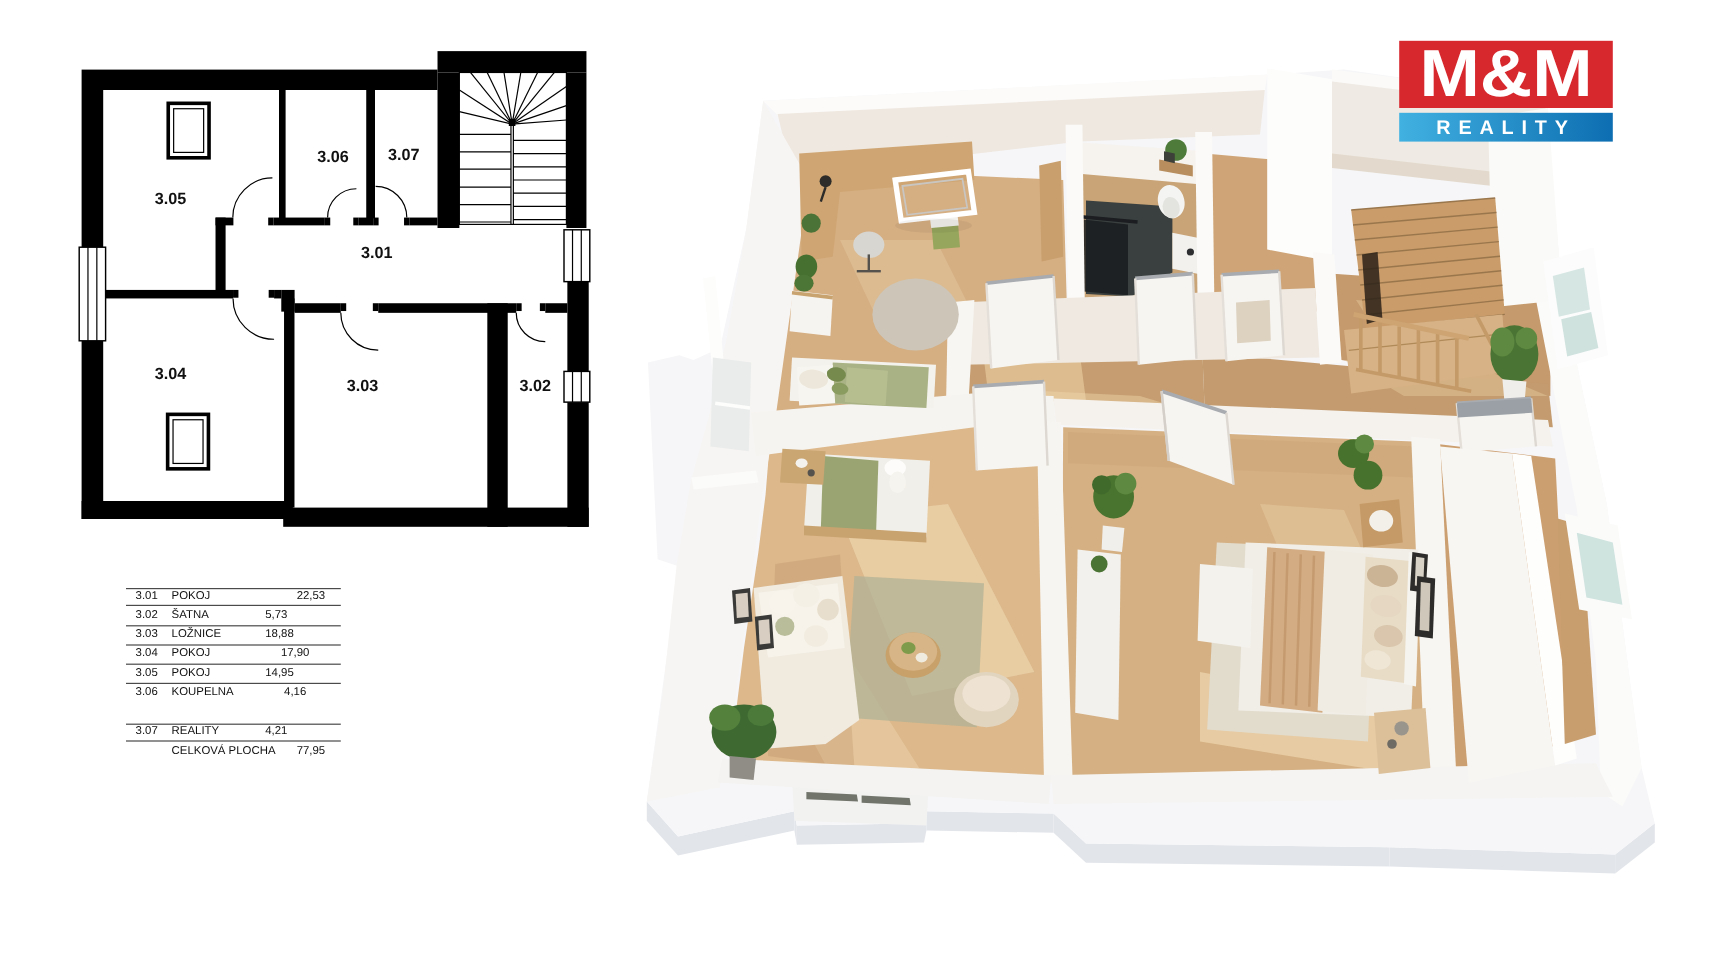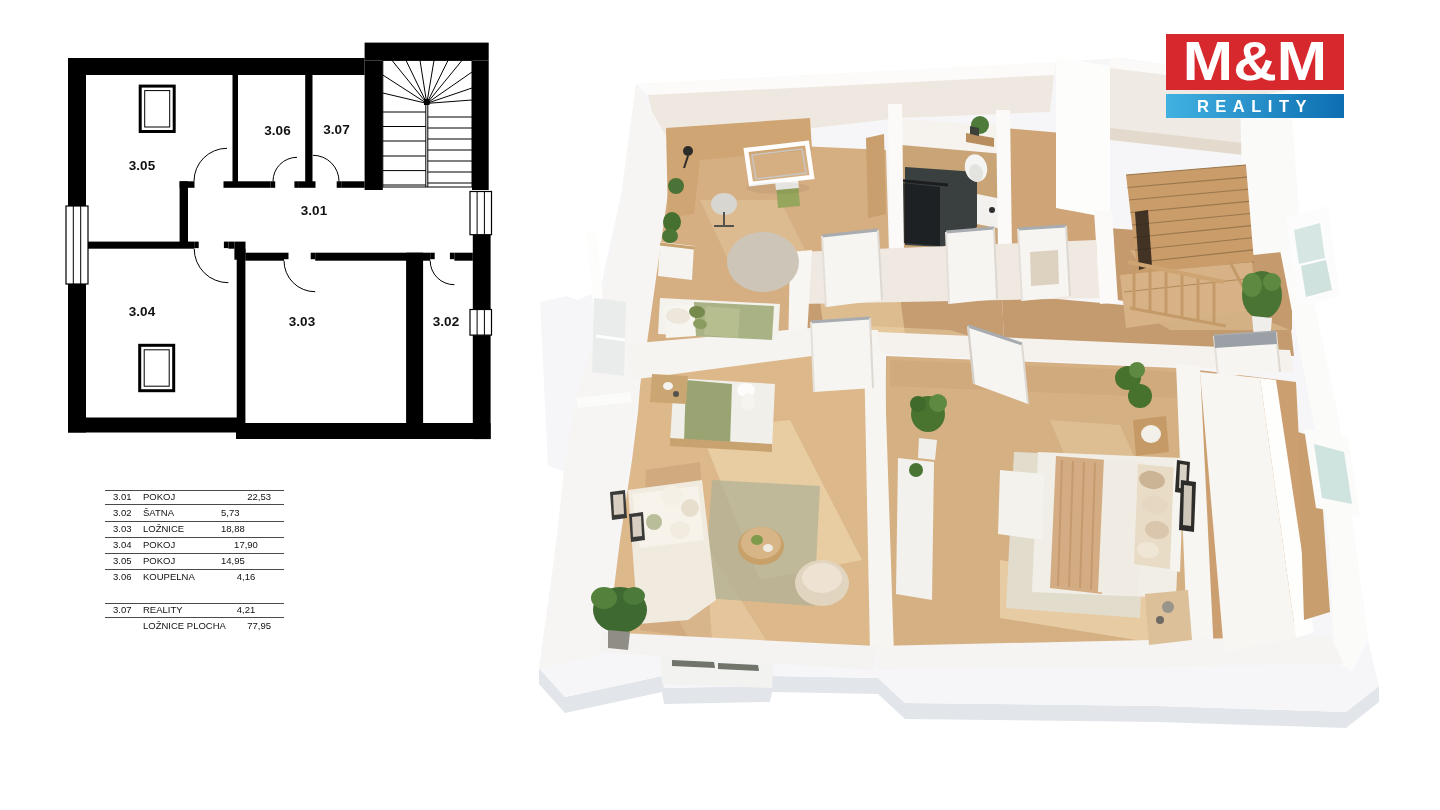--- a/index.html
+++ b/index.html
@@ -339,23 +339,23 @@
 <div style="position:absolute;left:113px;top:556px;font-size:9.5px;color:#111">3.05</div>
 <div style="position:absolute;left:143px;top:556px;font-size:9.5px;color:#111">POKOJ</div>
 <div style="position:absolute;left:221px;top:556px;width:50px;text-align:left;font-size:9.5px;color:#111">14,95</div>
 <div style="position:absolute;left:105px;top:569px;width:179px;border-top:1px solid #4a4a4a;"></div>
 <div style="position:absolute;left:113px;top:572px;font-size:9.5px;color:#111">3.06</div>
 <div style="position:absolute;left:143px;top:572px;font-size:9.5px;color:#111">KOUPELNA</div>
 <div style="position:absolute;left:221px;top:572px;width:50px;text-align:center;font-size:9.5px;color:#111">4,16</div>
 <div style="position:absolute;left:105px;top:603px;width:179px;border-top:1px solid #4a4a4a;"></div>
 <div style="position:absolute;left:113px;top:605px;font-size:9.5px;color:#111">3.07</div>
 <div style="position:absolute;left:143px;top:605px;font-size:9.5px;color:#111">REALITY</div>
-<div style="position:absolute;left:221px;top:605px;width:50px;text-align:center;font-size:9.5px;color:#111">4,21</div>
+<div style="position:absolute;left:221px;top:605px;width:50px;text-align:left;font-size:9.5px;color:#111">4,21</div>
 <div style="position:absolute;left:105px;top:617px;width:179px;border-top:1px solid #4a4a4a;"></div>
-<div style="position:absolute;left:143px;top:621px;font-size:9.5px;color:#111">LOŽNICE PLOCHA</div>
+<div style="position:absolute;left:143px;top:621px;font-size:9.5px;color:#111">CELKOVÁ PLOCHA</div>
 <div style="position:absolute;left:221px;top:621px;width:50px;text-align:right;font-size:9.5px;color:#111">77,95</div>
 <div style="position:absolute;left:1166px;top:34px;width:178px;height:56px;background:#d7282e;"></div>
 <svg style="position:absolute;left:1166px;top:34px" width="178" height="56">
       <text x="89" y="47" text-anchor="middle" font-family="Liberation Sans,sans-serif" font-weight="bold" font-size="57" fill="#fff" transform="translate(89,0) scale(1.06,0.97) translate(-89,0)">M&amp;M</text>
     </svg>
 <div style="position:absolute;left:1166px;top:94px;width:178px;height:24px;background:linear-gradient(90deg,#41b1e1,#0d6eb1);"></div>
 <svg style="position:absolute;left:1166px;top:94px" width="178" height="24">
       <text x="89" y="18" text-anchor="middle" font-family="Liberation Sans,sans-serif" font-weight="bold" font-size="16.5" letter-spacing="6.5" fill="#fff">REALITY</text>
     </svg>
 </div>

